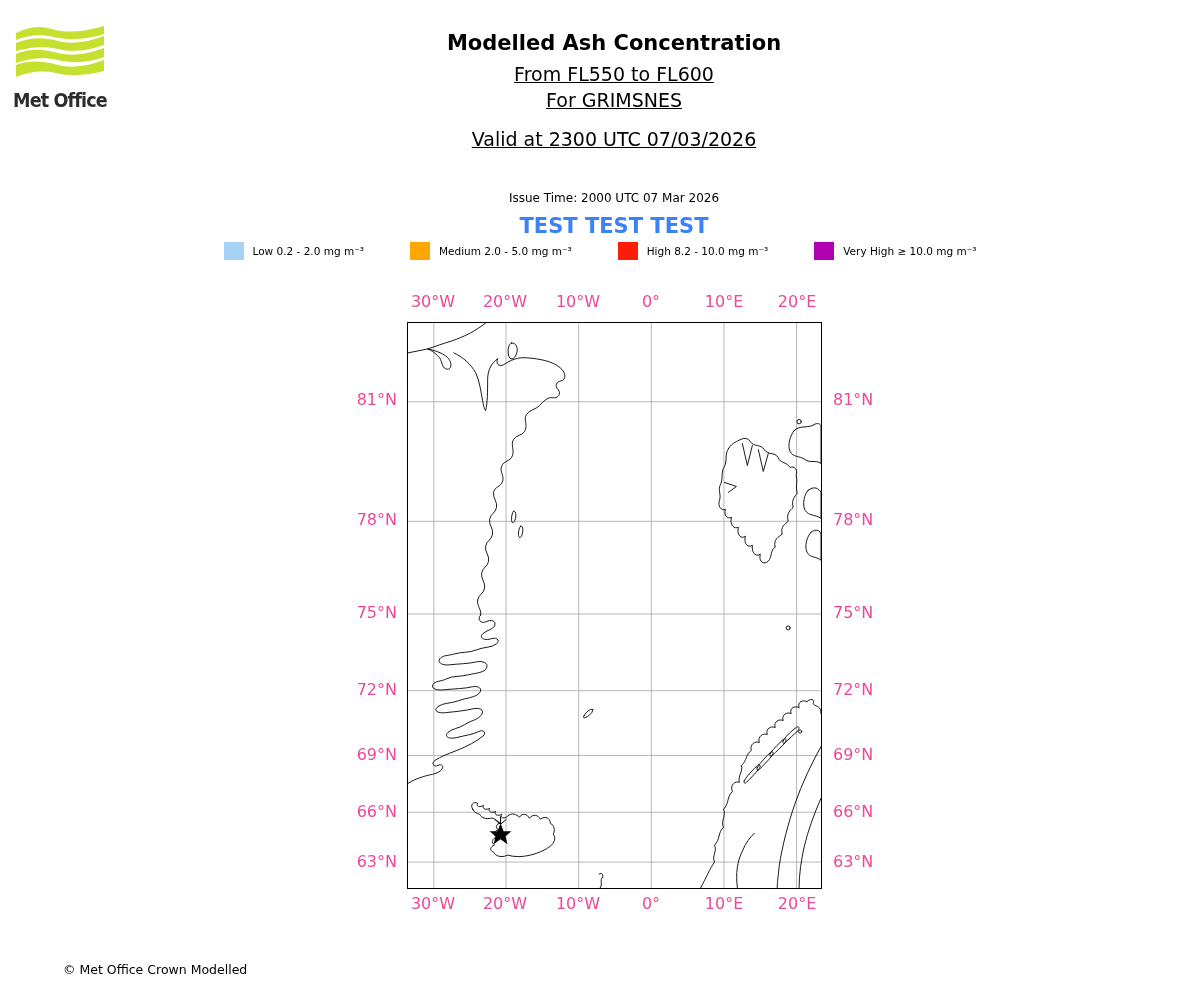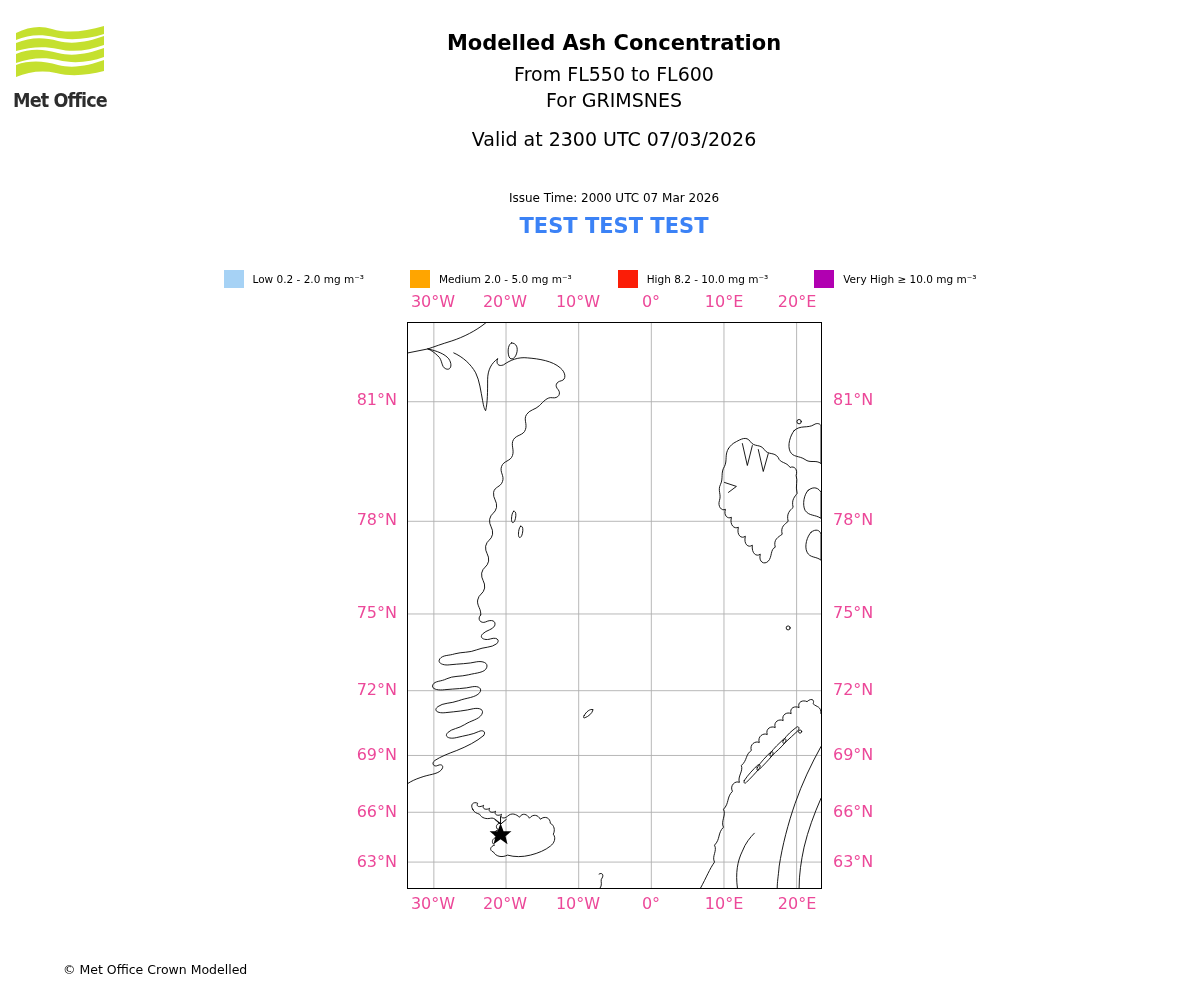--- a/index.html
+++ b/index.html
@@ -2,36 +2,36 @@
 <html><head>
 <meta charset="utf-8">
 <style>
   html,body{margin:0;padding:0;background:#ffffff;}
   body{font-family:"DejaVu Sans","Liberation Sans",sans-serif;}
   .page{position:relative;width:1200px;height:1000px;background:#fff;overflow:hidden;}
 
   
   .ctr{position:absolute;left:614px;transform:translateX(-50%);white-space:nowrap;color:#000;}
   .t-main{top:31px;font-size:21px;font-weight:bold;}
-  .t-sub{font-size:19px;}
+  .t-sub{font-size:19px;text-decoration:underline;}
   .t-fl{top:63px;}
   .t-volc{top:89px;}
   .t-valid{top:116px;margin-top:12px;}
   .t-qva{top:158px;font-size:13px;}
   .t-issue{top:191px;font-size:12px;}
   .t-test{top:214px;font-size:21px;font-weight:bold;}
 
   
   .logo{position:absolute;left:14px;top:26px;width:92px;height:58px;}
   .logo-text{position:absolute;left:13px;top:88px;font-size:20px;font-weight:bold;
              letter-spacing:-1px;transform:scaleX(.88);transform-origin:left center;}
 
   
   .legend{position:absolute;top:242px;left:0;width:1200px;display:flex;
-          justify-content:center;gap:46px;align-items:center;margin-top:28px;}
+          justify-content:center;gap:46px;align-items:center;}
   .leg-item{display:flex;align-items:center;gap:9px;}
   .swatch{width:20px;height:18px;}
   .leg-label{font-size:10.5px;color:#000;white-space:nowrap;}
 
   
   .map{position:absolute;left:407px;top:322px;width:415px;height:567px;
        border:1px solid #000;box-sizing:border-box;background:#fff;}
   .map svg{position:absolute;left:0;top:0;width:100%;height:100%;}
 
   .tick{position:absolute;font-size:16px;color:#ec4899;white-space:nowrap;}

